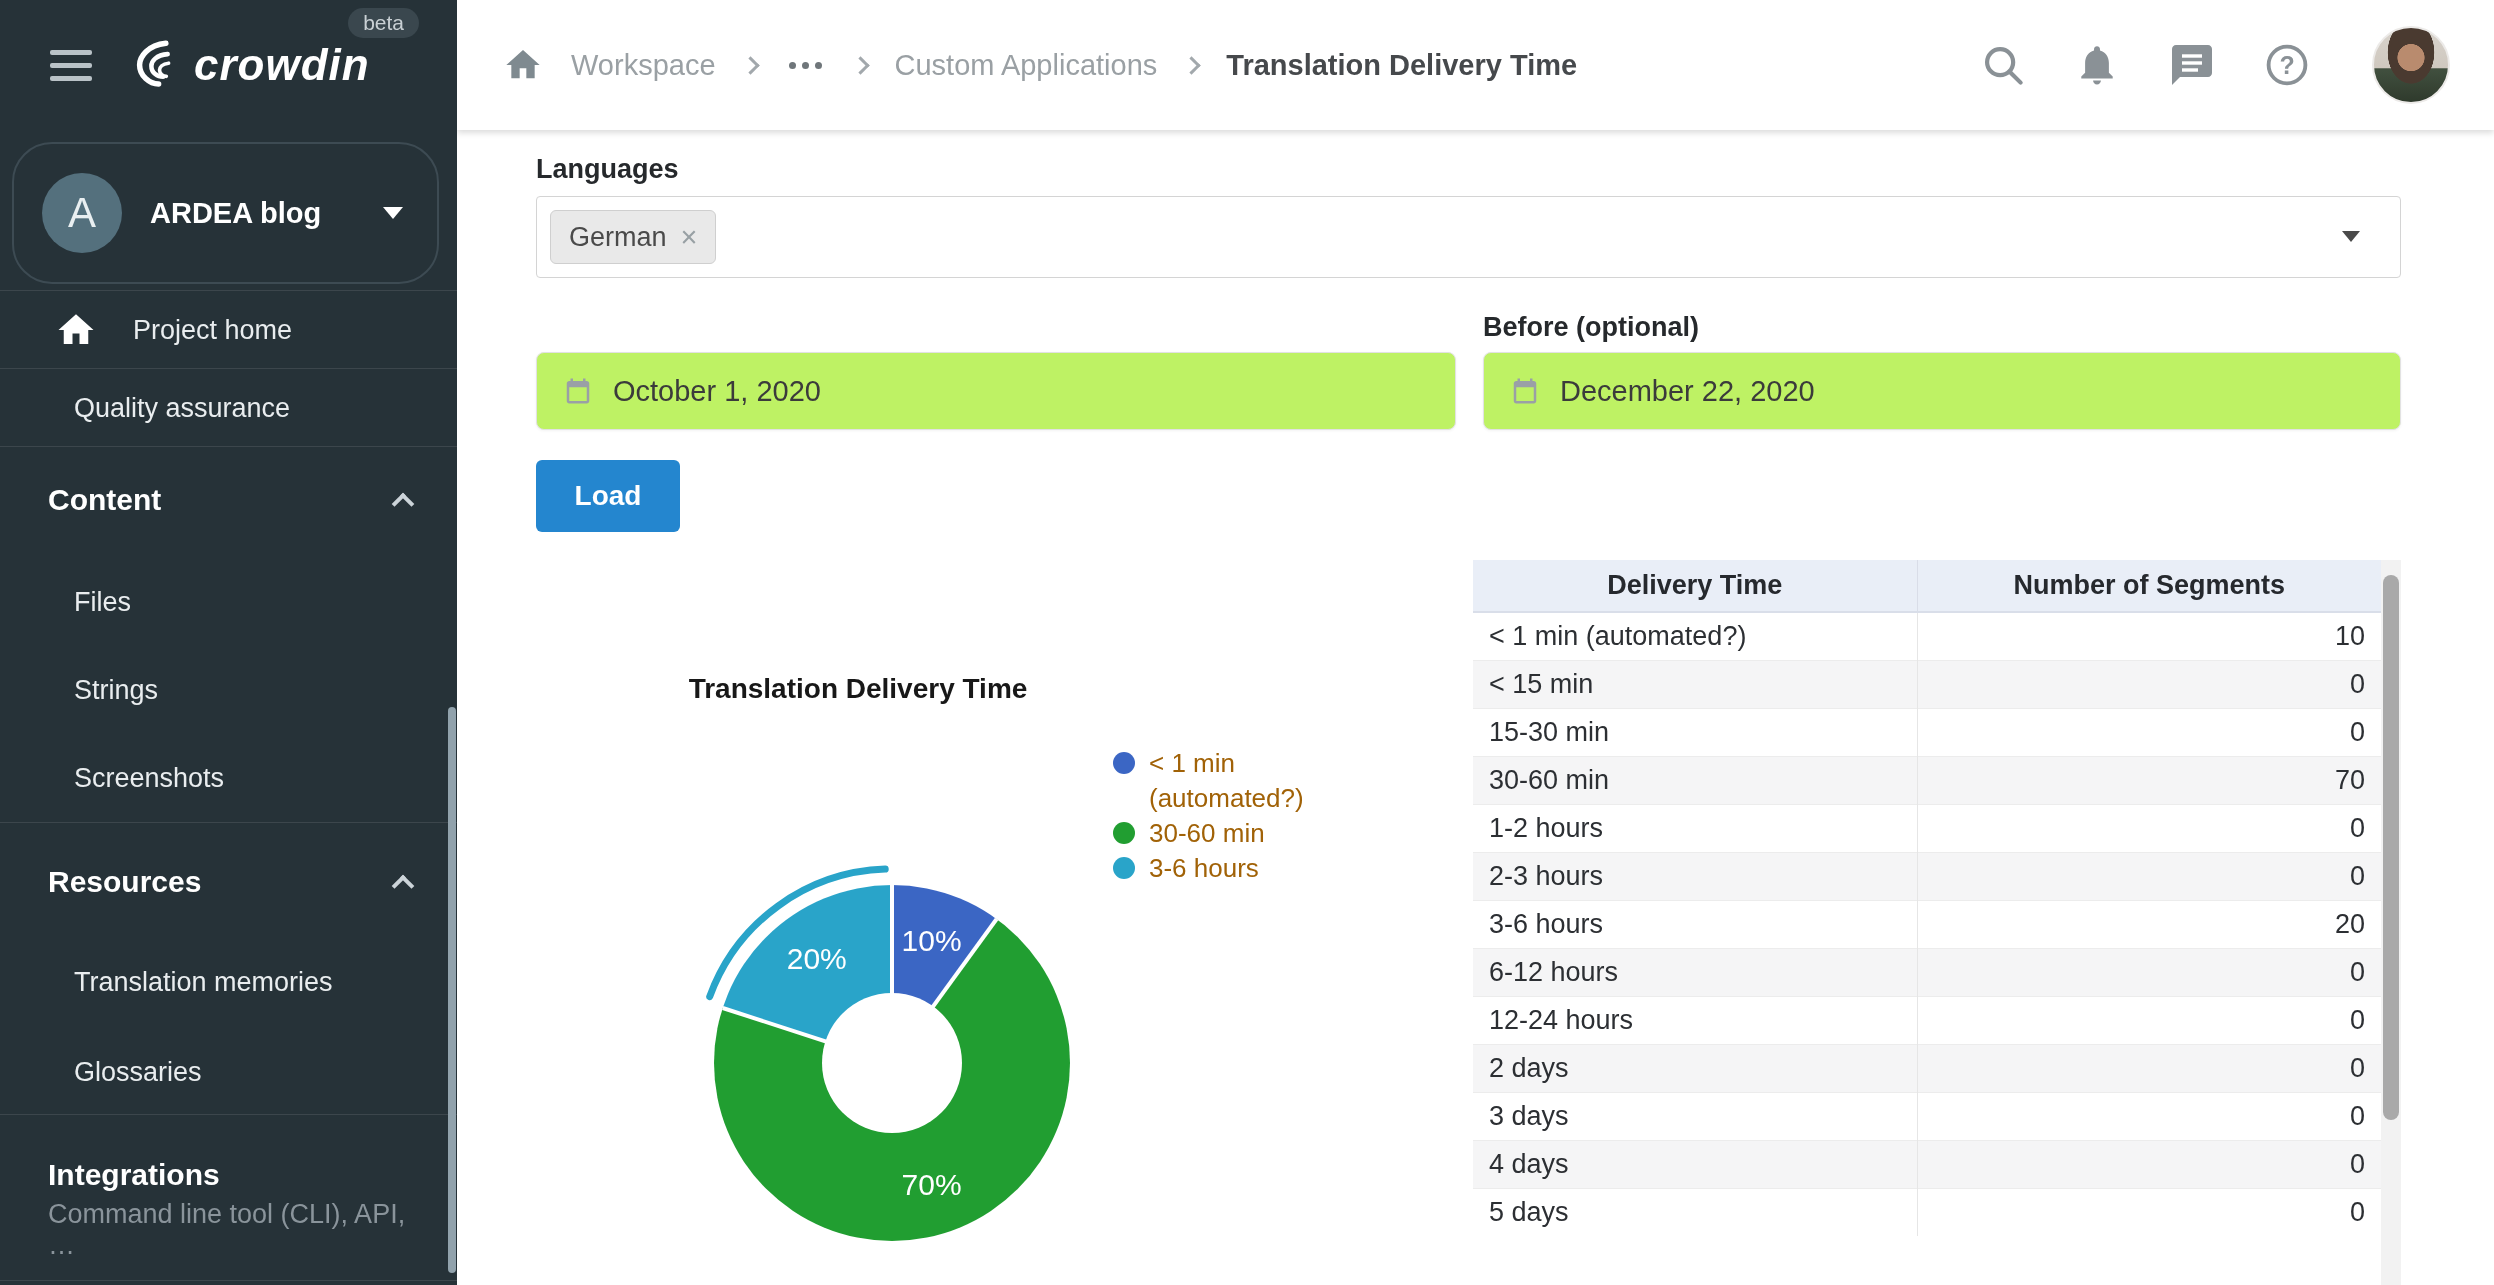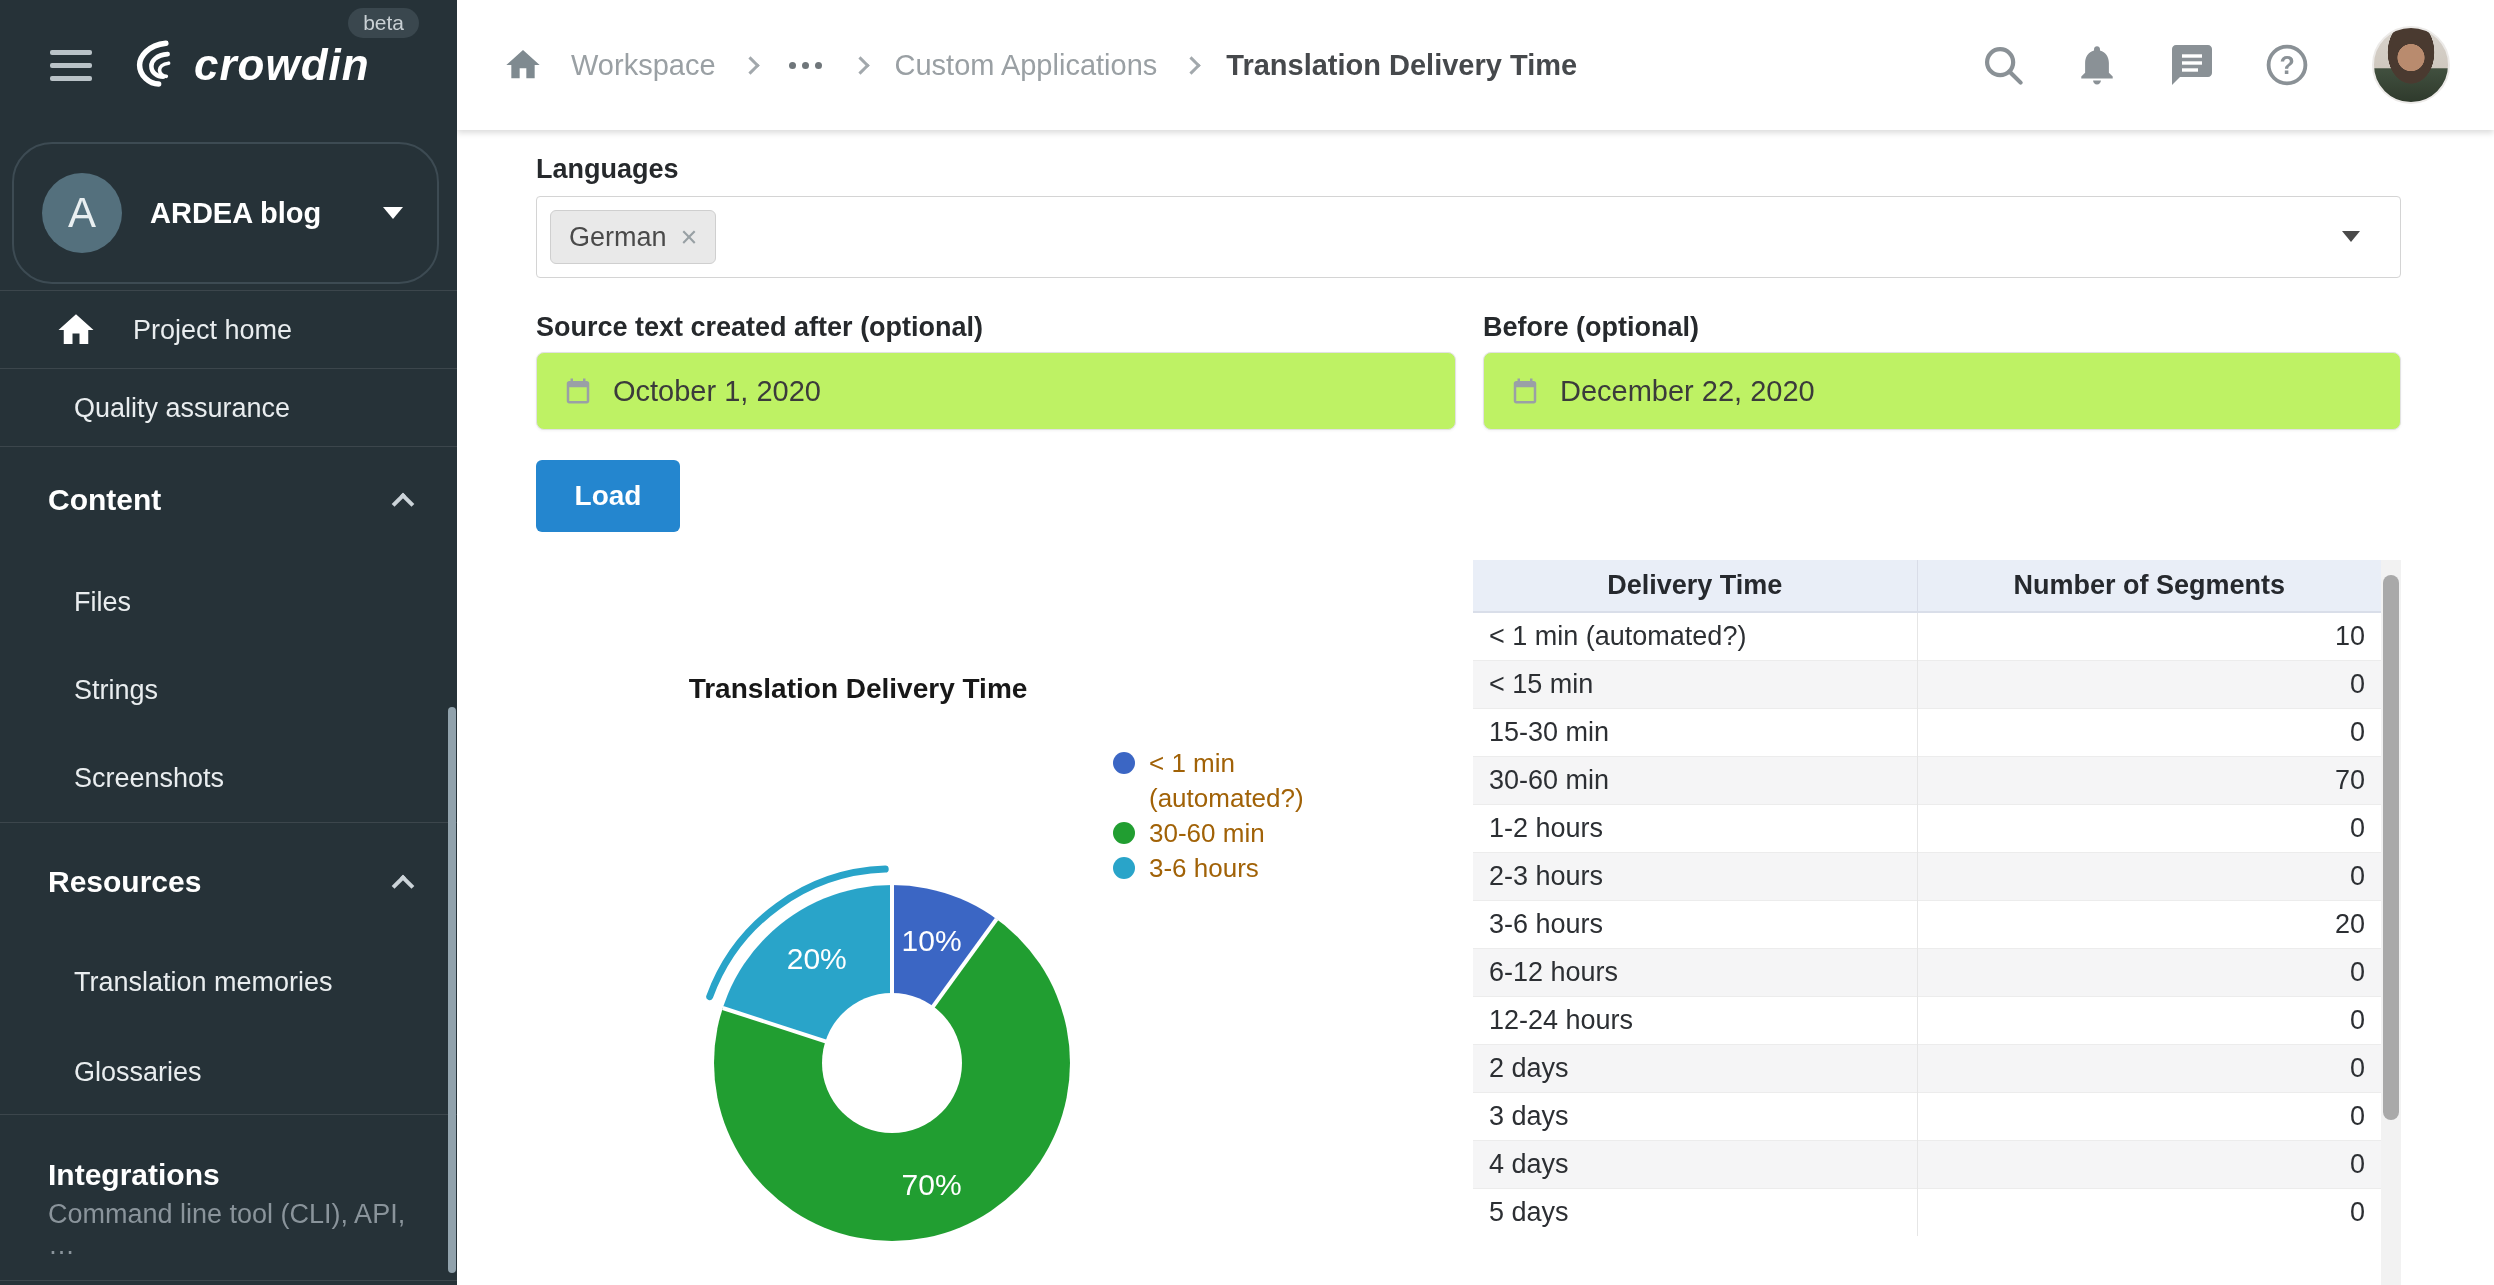--- a/index.html
+++ b/index.html
@@ -270,21 +270,20 @@
     <div class="field-label" style="left:83px; top:24px;">Languages</div>
 
     <div class="lang-select">
       <span class="lang-tag">
         <span>German</span>
         <span class="tag-x">×</span>
       </span>
       <span class="select-caret"></span>
     </div>
 
-    <div class="field-label" style="left:83px; top:182px;">Source text created after (optional)</div>
     <div class="field-label" style="left:1030px; top:182px;">Before (optional)</div>
 
     <div class="date-input" style="left:83px; width:920px;">
       <svg width="30" height="30" viewBox="0 0 24 24">
         <path fill="#9aa0a6" d="M19 4h-1V2h-2v2H8V2H6v2H5c-1.1 0-2 .9-2 2v14c0 1.1.9 2 2 2h14c1.1 0 2-.9 2-2V6c0-1.1-.9-2-2-2zm0 16H5V9h14v11z"></path>
       </svg>
       <span class="date-value">October 1, 2020</span>
     </div>
     <div class="date-input" style="left:1030px; width:918px;">
       <svg width="30" height="30" viewBox="0 0 24 24">

